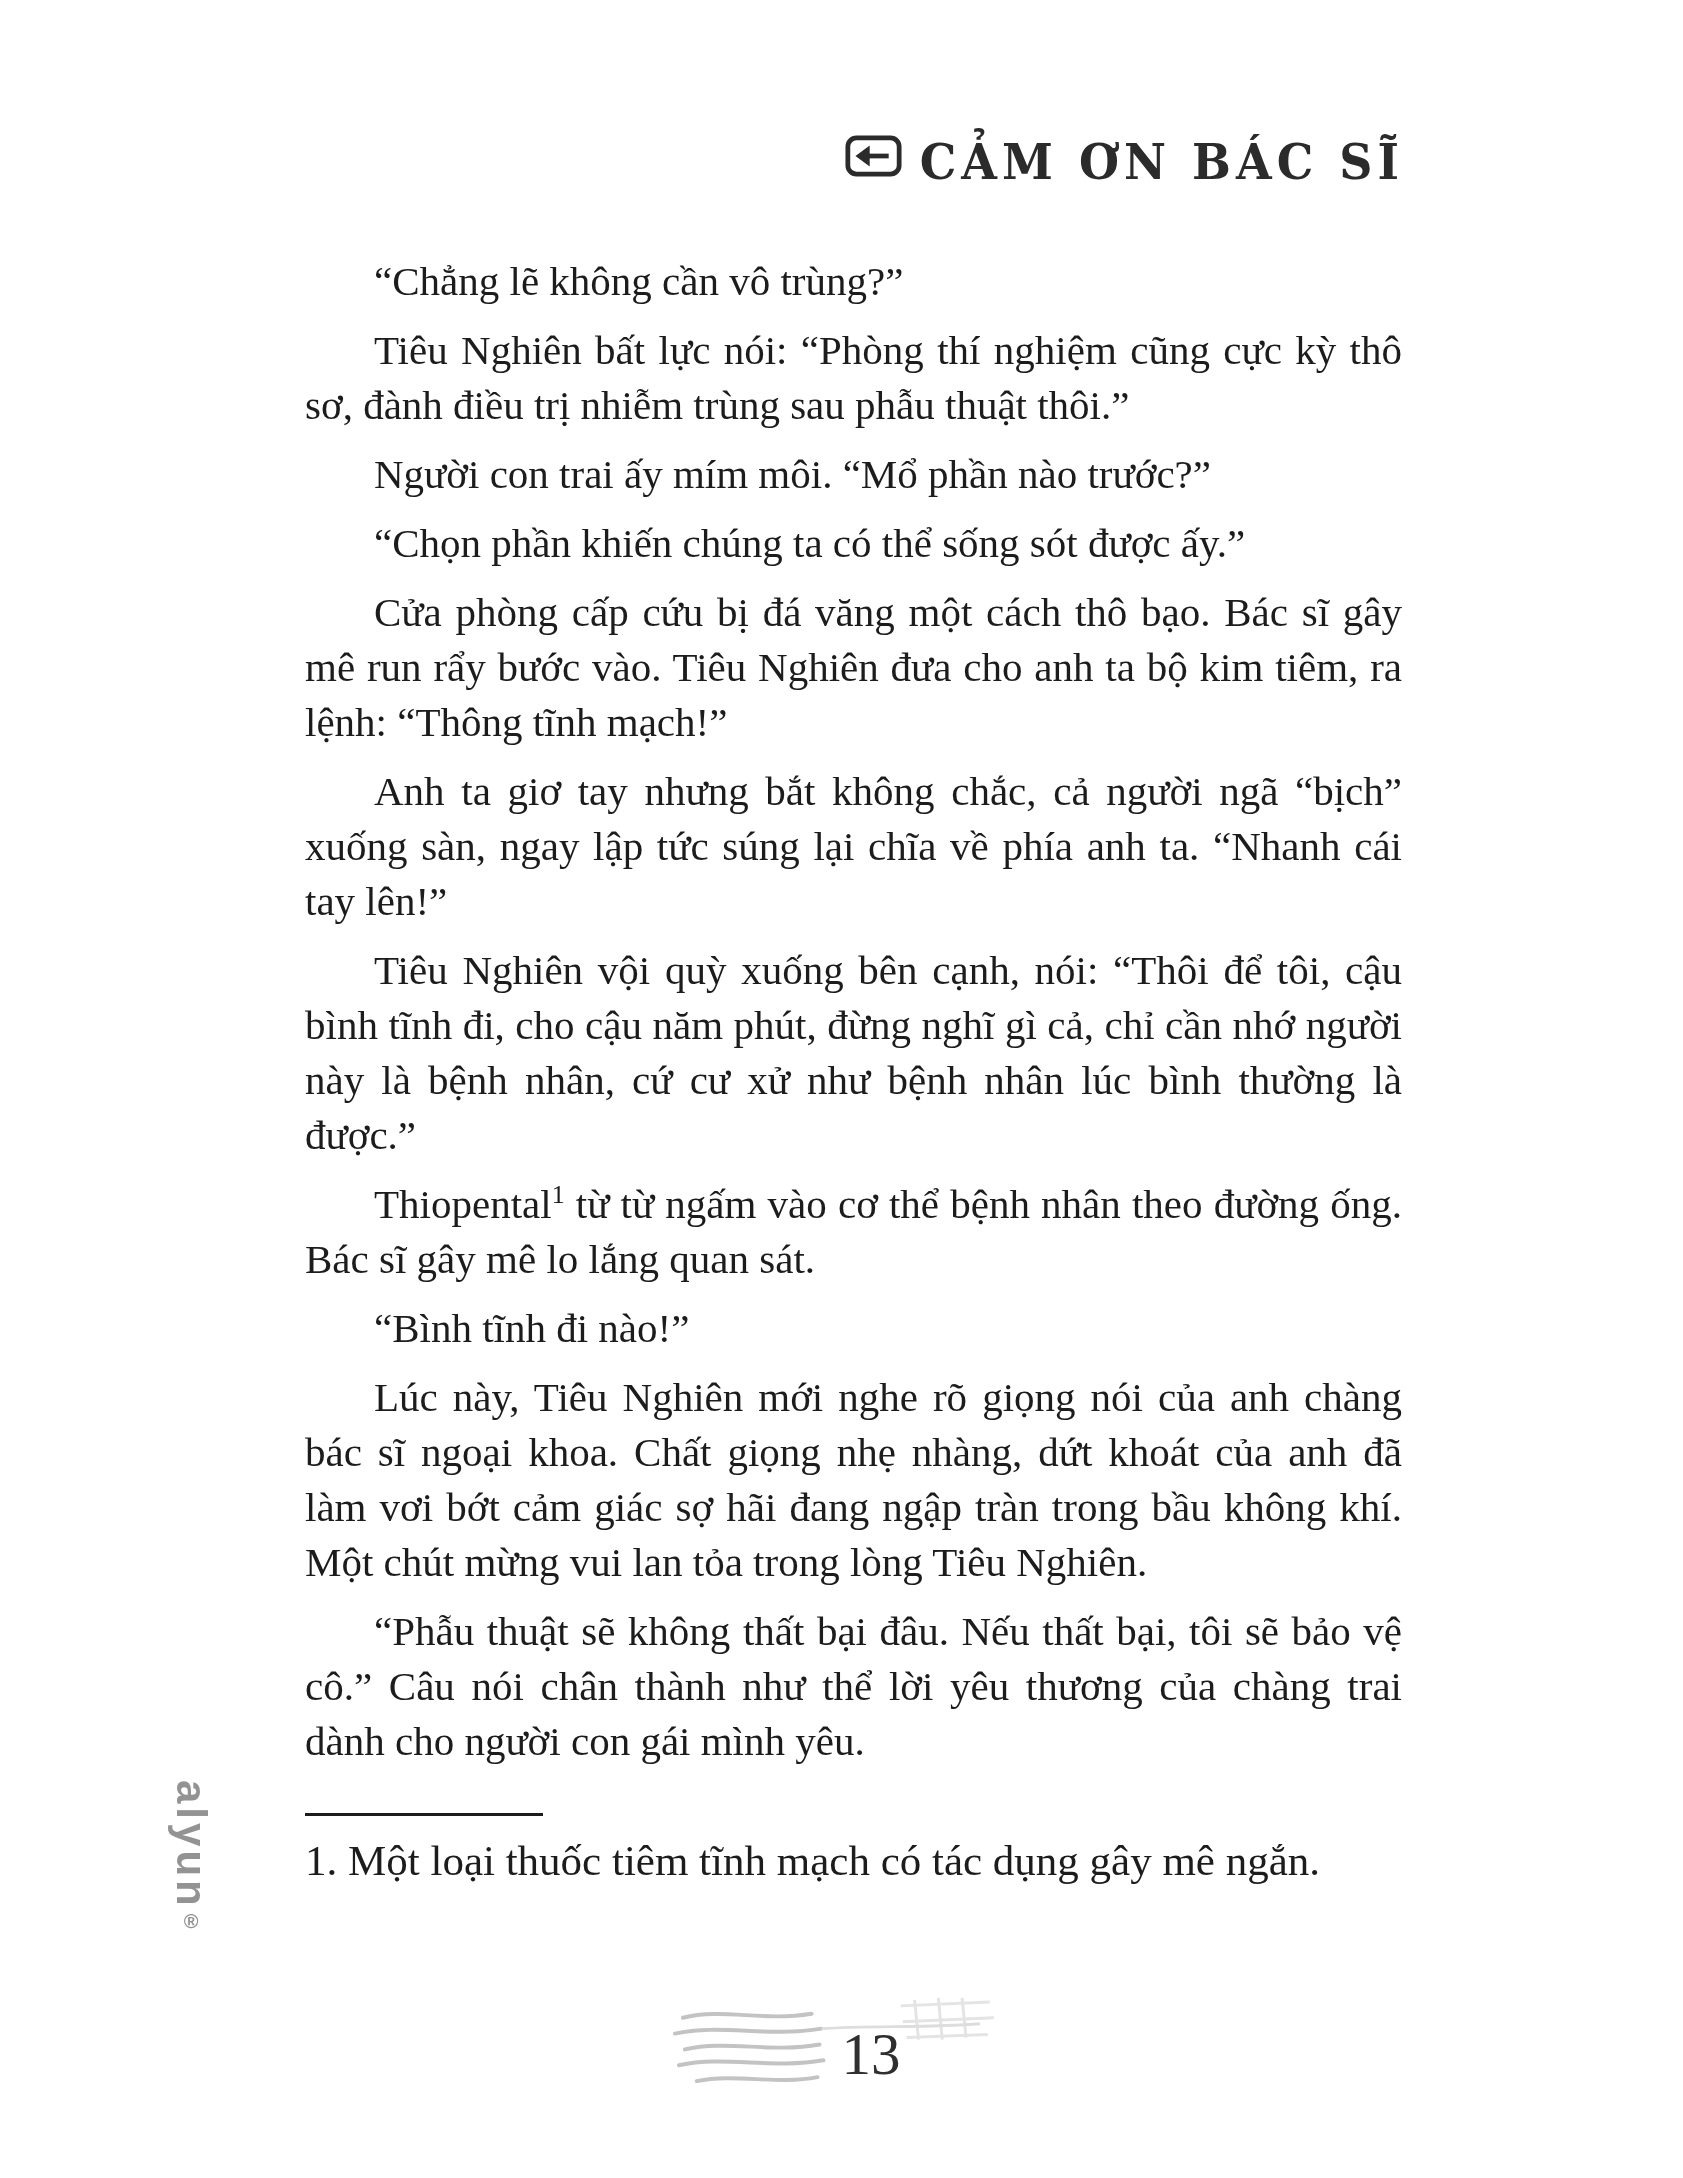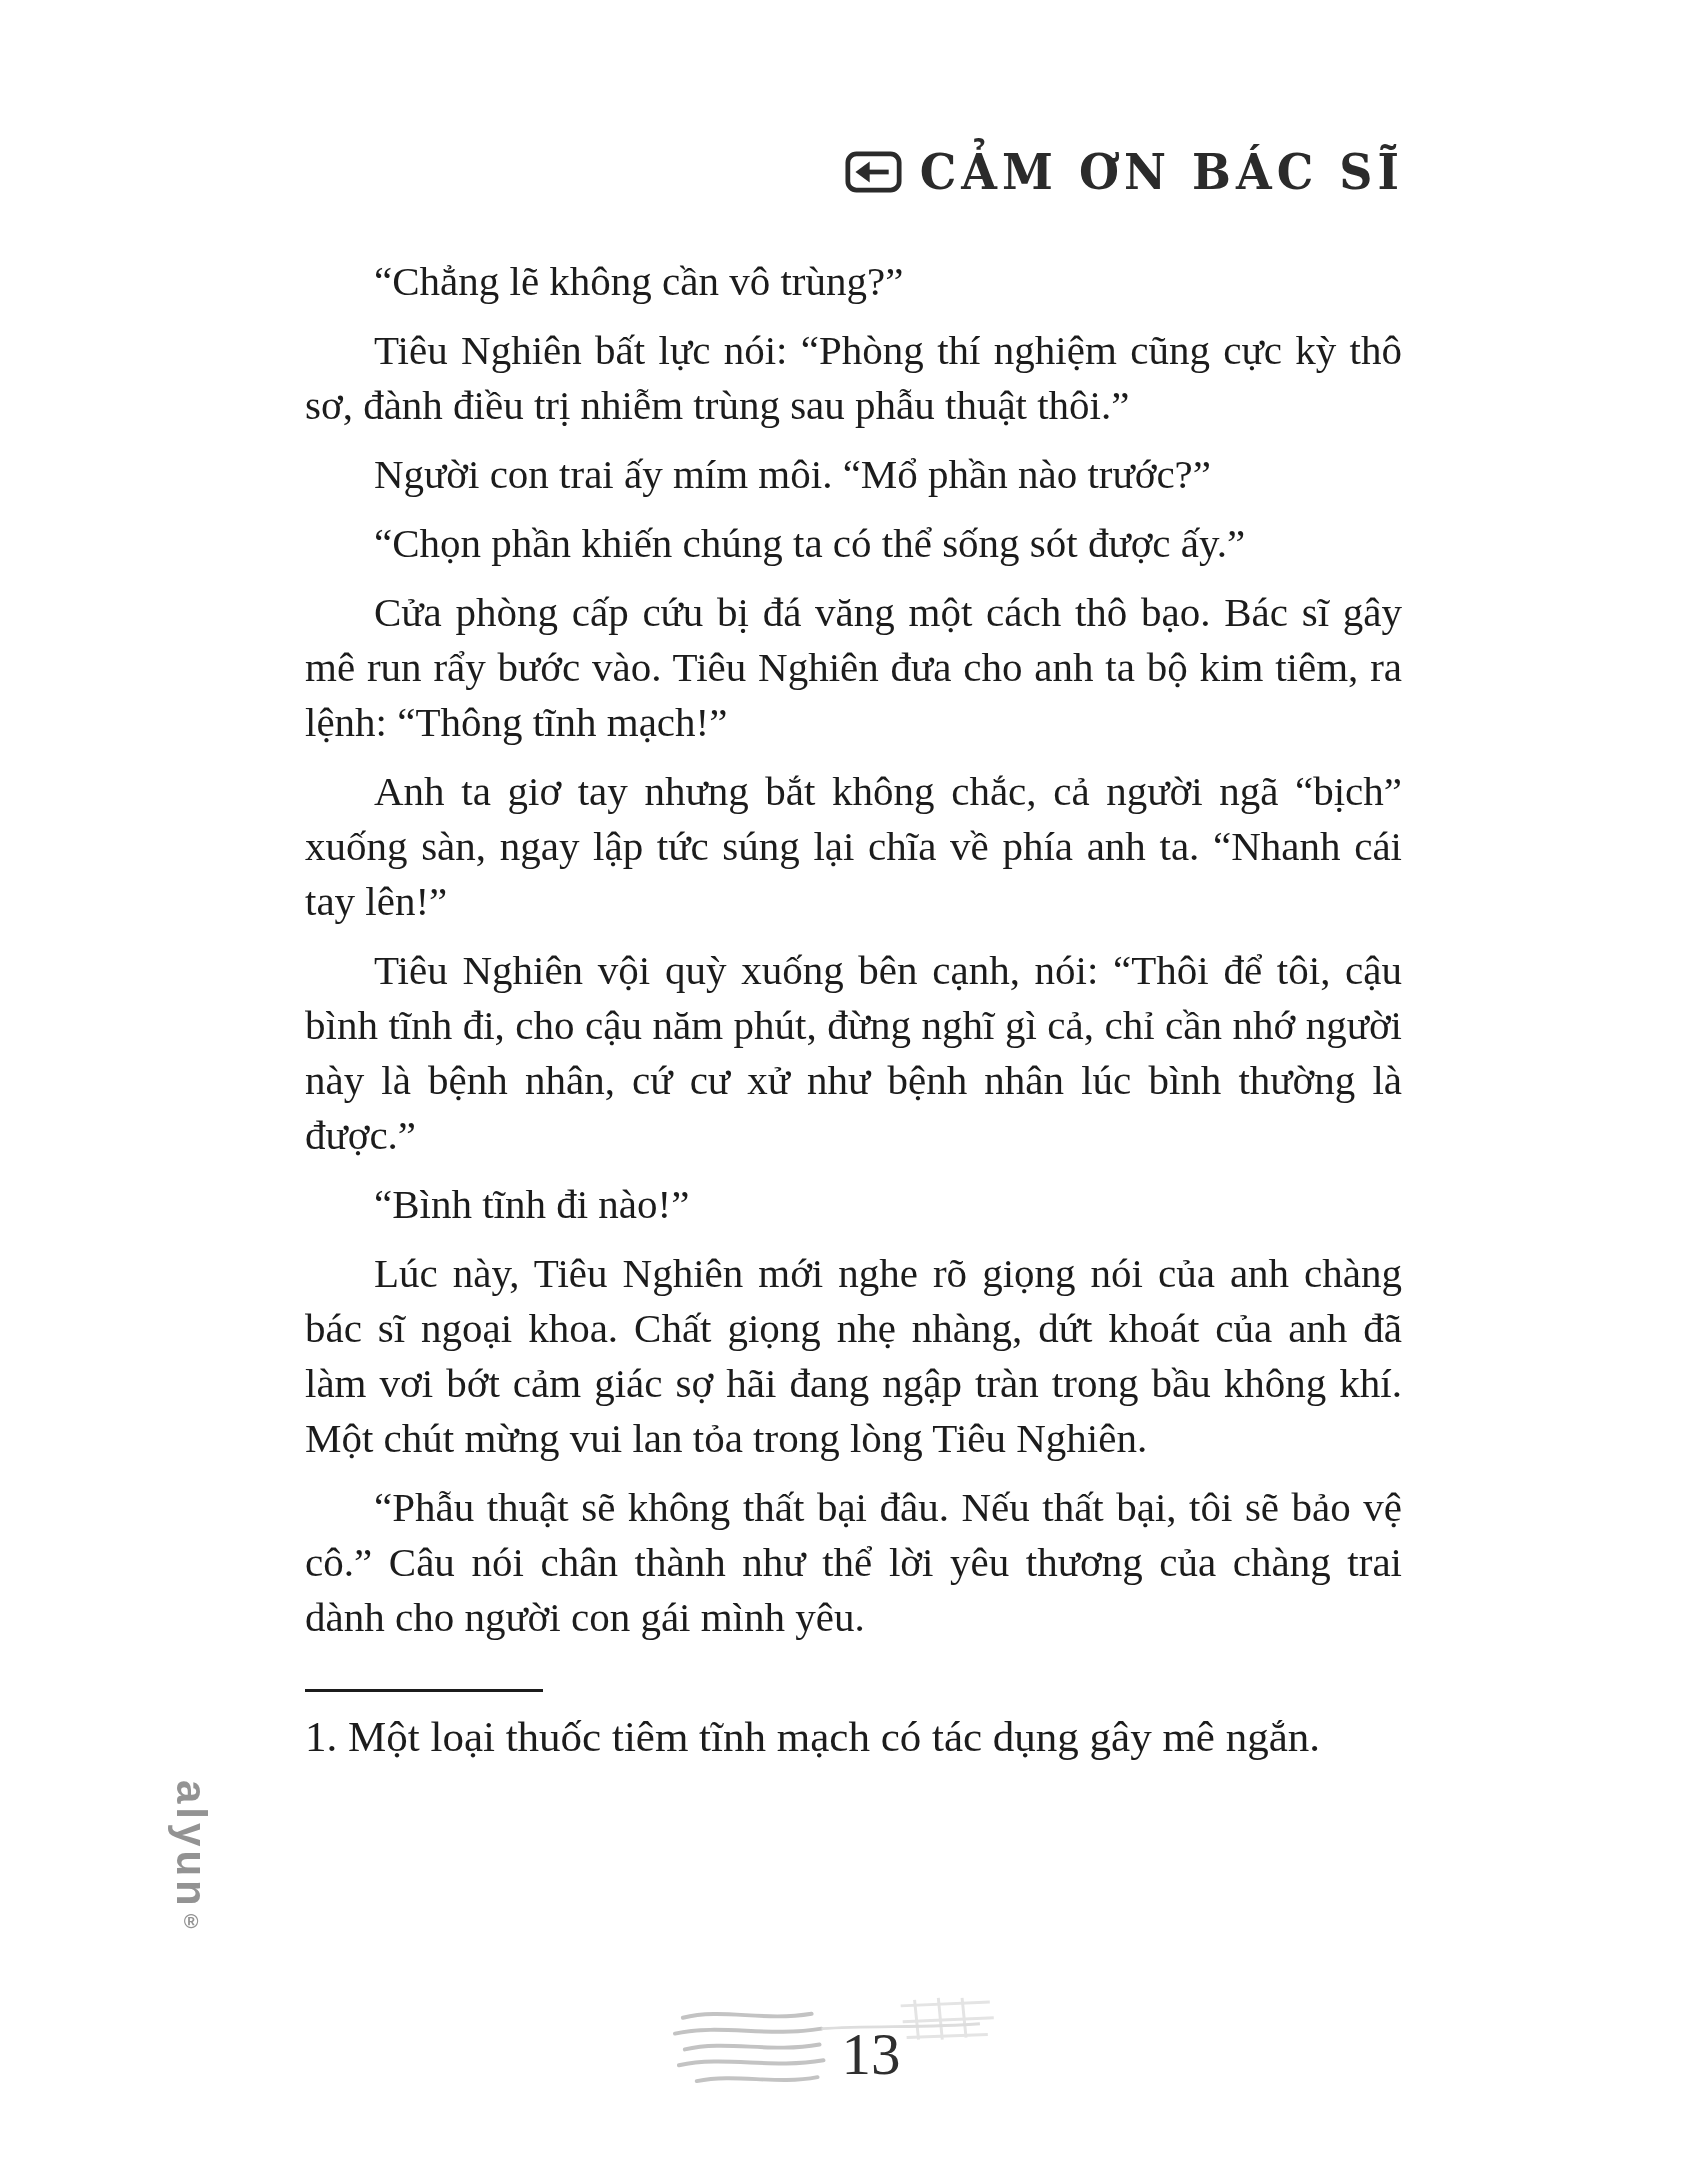--- a/index.html
+++ b/index.html
@@ -10,24 +10,24 @@
     height: 2178px;
     background: #ffffff;
     overflow: hidden;
     font-family: "Liberation Serif", serif;
     color: #1c1c1c;
   }
 
   
   .page-header {
     position: absolute;
-    top: 145px;
+    top: 135px;
     right: 279px;
     display: flex;
-    align-items: center;
+    align-items: flex-start;
     gap: 18px;
   }
   .header-icon { display: inline-flex; align-items: center; }
   .header-title {
     font-family: "DejaVu Serif", serif;
     font-weight: 700;
     font-size: 46px;
     letter-spacing: 5px;
     color: #2b2b2b;
     transform: scaleY(1.04);
@@ -125,20 +125,21 @@
   </header>
 
   <main class="content">
     <p class="para">“Chẳng lẽ không cần vô trùng?”</p>
     <p class="para">Tiêu Nghiên bất lực nói: “Phòng thí nghiệm cũng cực kỳ thô sơ, đành điều trị nhiễm trùng sau phẫu thuật thôi.”</p>
     <p class="para">Người con trai ấy mím môi. “Mổ phần nào trước?”</p>
     <p class="para">“Chọn phần khiến chúng ta có thể sống sót được ấy.”</p>
     <p class="para">Cửa phòng cấp cứu bị đá văng một cách thô bạo. Bác sĩ gây mê run rẩy bước vào. Tiêu Nghiên đưa cho anh ta bộ kim tiêm, ra lệnh: “Thông tĩnh mạch!”</p>
     <p class="para">Anh ta giơ tay nhưng bắt không chắc, cả người ngã “bịch” xuống sàn, ngay lập tức súng lại chĩa về phía anh ta. “Nhanh cái tay lên!”</p>
     <p class="para">Tiêu Nghiên vội quỳ xuống bên cạnh, nói: “Thôi để tôi, cậu bình tĩnh đi, cho cậu năm phút, đừng nghĩ gì cả, chỉ cần nhớ người này là bệnh nhân, cứ cư xử như bệnh nhân lúc bình thường là được.”</p>
+    <p class="para"><span>Thiopental</span><sup class="fn-ref">1</sup><span> từ từ ngấm vào cơ thể bệnh nhân theo đường ống. Bác sĩ gây mê lo lắng quan sát.</span></p>
     <p class="para">“Bình tĩnh đi nào!”</p>
     <p class="para">Lúc này, Tiêu Nghiên mới nghe rõ giọng nói của anh chàng bác sĩ ngoại khoa. Chất giọng nhẹ nhàng, dứt khoát của anh đã làm vơi bớt cảm giác sợ hãi đang ngập tràn trong bầu không khí. Một chút mừng vui lan tỏa trong lòng Tiêu Nghiên.</p>
     <p class="para">“Phẫu thuật sẽ không thất bại đâu. Nếu thất bại, tôi sẽ bảo vệ cô.” Câu nói chân thành như thể lời yêu thương của chàng trai dành cho người con gái mình yêu.</p>
 
     <div class="footnote">
       <div class="fn-rule"></div>
       <p class="fn-text">1. Một loại thuốc tiêm tĩnh mạch có tác dụng gây mê ngắn.</p>
     </div>
   </main>
 

